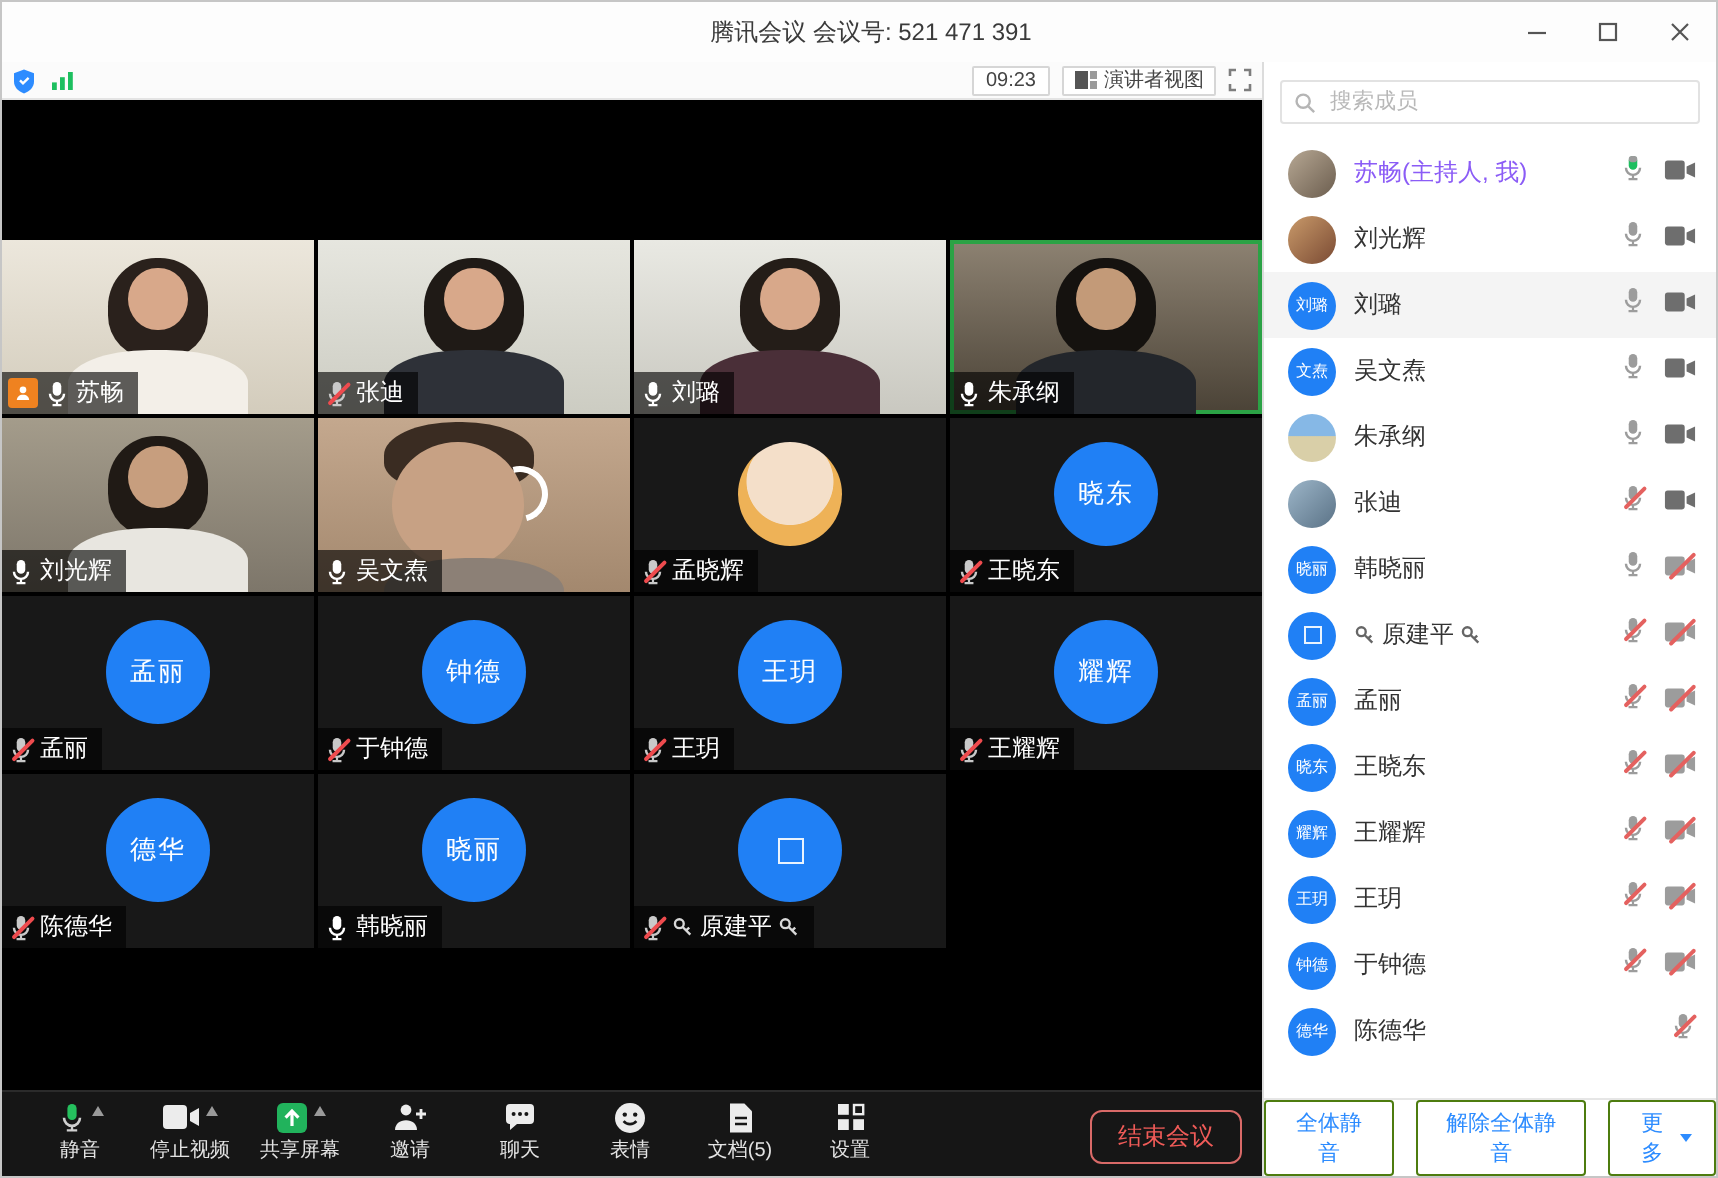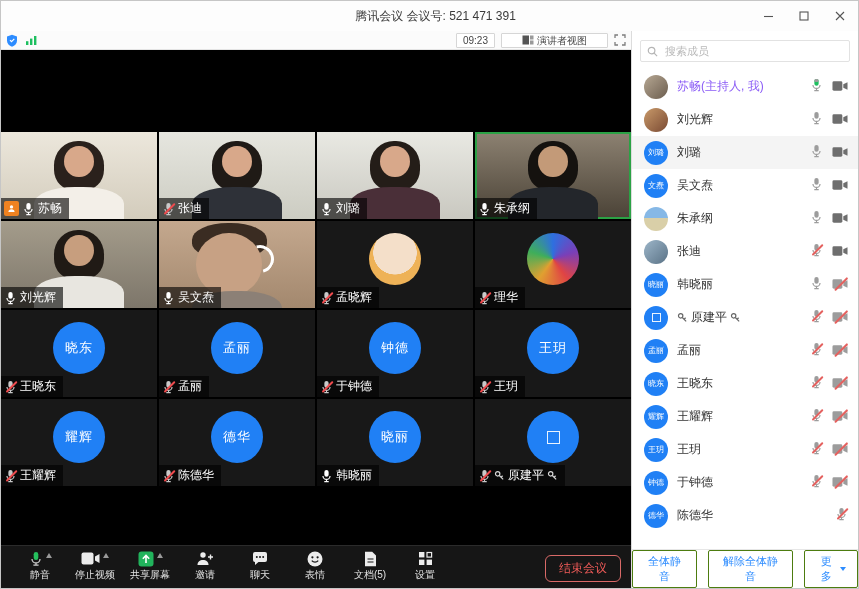--- a/index.html
+++ b/index.html
@@ -12,26 +12,26 @@
   .win-controls{margin-left:auto;display:flex;z-index:2;}
   .win-btn{width:36px;height:30px;display:flex;align-items:center;justify-content:center;color:#555;}
 
   .content{flex:1;display:flex;min-height:0;}
   .main{width:630px;flex:none;display:flex;flex-direction:column;border-right:1px solid #dcdcdc;}
 
   
   .statusbar{height:18px;flex:none;background:#fbfbfb;border-bottom:1px solid #e4e4e4;display:flex;align-items:center;padding:0 5px;gap:7px;}
   .sb-right{margin-left:auto;display:flex;align-items:center;gap:6px;}
   .time-box{border:1px solid #d6d6d6;background:#fff;font-size:10px;color:#444;padding:0px 6px;line-height:13px;border-radius:1px;}
-  .view-btn{border:1px solid #d6d6d6;background:#fff;font-size:10px;color:#444;padding:0 20px;line-height:13px;border-radius:1px;display:flex;align-items:center;gap:3px;cursor:pointer;}
+  .view-btn{border:1px solid #d6d6d6;background:#fff;font-size:10px;color:#444;padding:0 5px;line-height:13px;border-radius:1px;display:flex;align-items:center;gap:3px;cursor:pointer;}
   .fs-btn{display:flex;align-items:center;cursor:pointer;}
 
   
   .stage{flex:1;background:#000;position:relative;min-height:0;}
-  .grid{position:absolute;left:0;top:82px;width:100%;display:grid;grid-template-columns:repeat(4,1fr);grid-auto-rows:87px;gap:2px;background:#000;}
+  .grid{position:absolute;left:0;top:70px;width:100%;display:grid;grid-template-columns:repeat(4,1fr);grid-auto-rows:87px;gap:2px;background:#000;}
   .cell{position:relative;background:#181818;overflow:hidden;cursor:pointer;}
   .cell.active{box-shadow:inset 0 0 0 2px #2ba245;}
   .vlabel{position:absolute;left:0;bottom:0;display:flex;align-items:center;gap:3px;background:rgba(0,0,0,.62);color:#fff;font-size:12px;padding:2px 7px 2px 3px;max-width:95%;white-space:nowrap;}
   .host-badge{width:15px;height:15px;background:#ef8220;border-radius:2px;display:inline-flex;align-items:center;justify-content:center;flex:none;}
   .slashed{position:relative;display:inline-flex;}
   .slash{position:absolute;left:0;top:45%;width:115%;height:1.6px;background:#ee4b4e;transform:rotate(-45deg);border-radius:1px;}
 
   
   .p-hair{position:absolute;width:32%;height:58%;left:34%;top:10%;background:var(--hair);border-radius:48% 48% 42% 42%;}
   .p-face{position:absolute;width:19%;height:36%;left:40.5%;top:16%;background:var(--skin);border-radius:50%;}
@@ -242,34 +242,20 @@
                     <rect x="4.7" y="1" width="4.6" height="7.4" rx="2.3" fill="#c9c9c9"></rect>
                     <path d="M3.2 7.4a3.8 3.8 0 0 0 7.6 0" fill="none" stroke="#c9c9c9" stroke-width="1.3"></path>
                     <path d="M7 11.4v1.7M4.6 13.5h4.8" stroke="#c9c9c9" stroke-width="1.2" fill="none"></path>
                   </svg>
                   <i class="slash"></i>
                 </span>
                 <span>孟晓辉</span>
               </div>
             </div>
             <div class="cell">
-              <div class="g-photo ga-lihua"></div>
-              <div class="vlabel">
-                <span class="slashed">
-                  <svg width="13" height="14" viewBox="0 0 14 15">
-                    <rect x="4.7" y="1" width="4.6" height="7.4" rx="2.3" fill="#c9c9c9"></rect>
-                    <path d="M3.2 7.4a3.8 3.8 0 0 0 7.6 0" fill="none" stroke="#c9c9c9" stroke-width="1.3"></path>
-                    <path d="M7 11.4v1.7M4.6 13.5h4.8" stroke="#c9c9c9" stroke-width="1.2" fill="none"></path>
-                  </svg>
-                  <i class="slash"></i>
-                </span>
-                <span>理华</span>
-              </div>
-            </div>
-            <div class="cell">
               <div class="g-avatar">
                 <span>晓东</span>
               </div>
               <div class="vlabel">
                 <span class="slashed">
                   <svg width="13" height="14" viewBox="0 0 14 15">
                     <rect x="4.7" y="1" width="4.6" height="7.4" rx="2.3" fill="#c9c9c9"></rect>
                     <path d="M3.2 7.4a3.8 3.8 0 0 0 7.6 0" fill="none" stroke="#c9c9c9" stroke-width="1.3"></path>
                     <path d="M7 11.4v1.7M4.6 13.5h4.8" stroke="#c9c9c9" stroke-width="1.2" fill="none"></path>
                   </svg>

